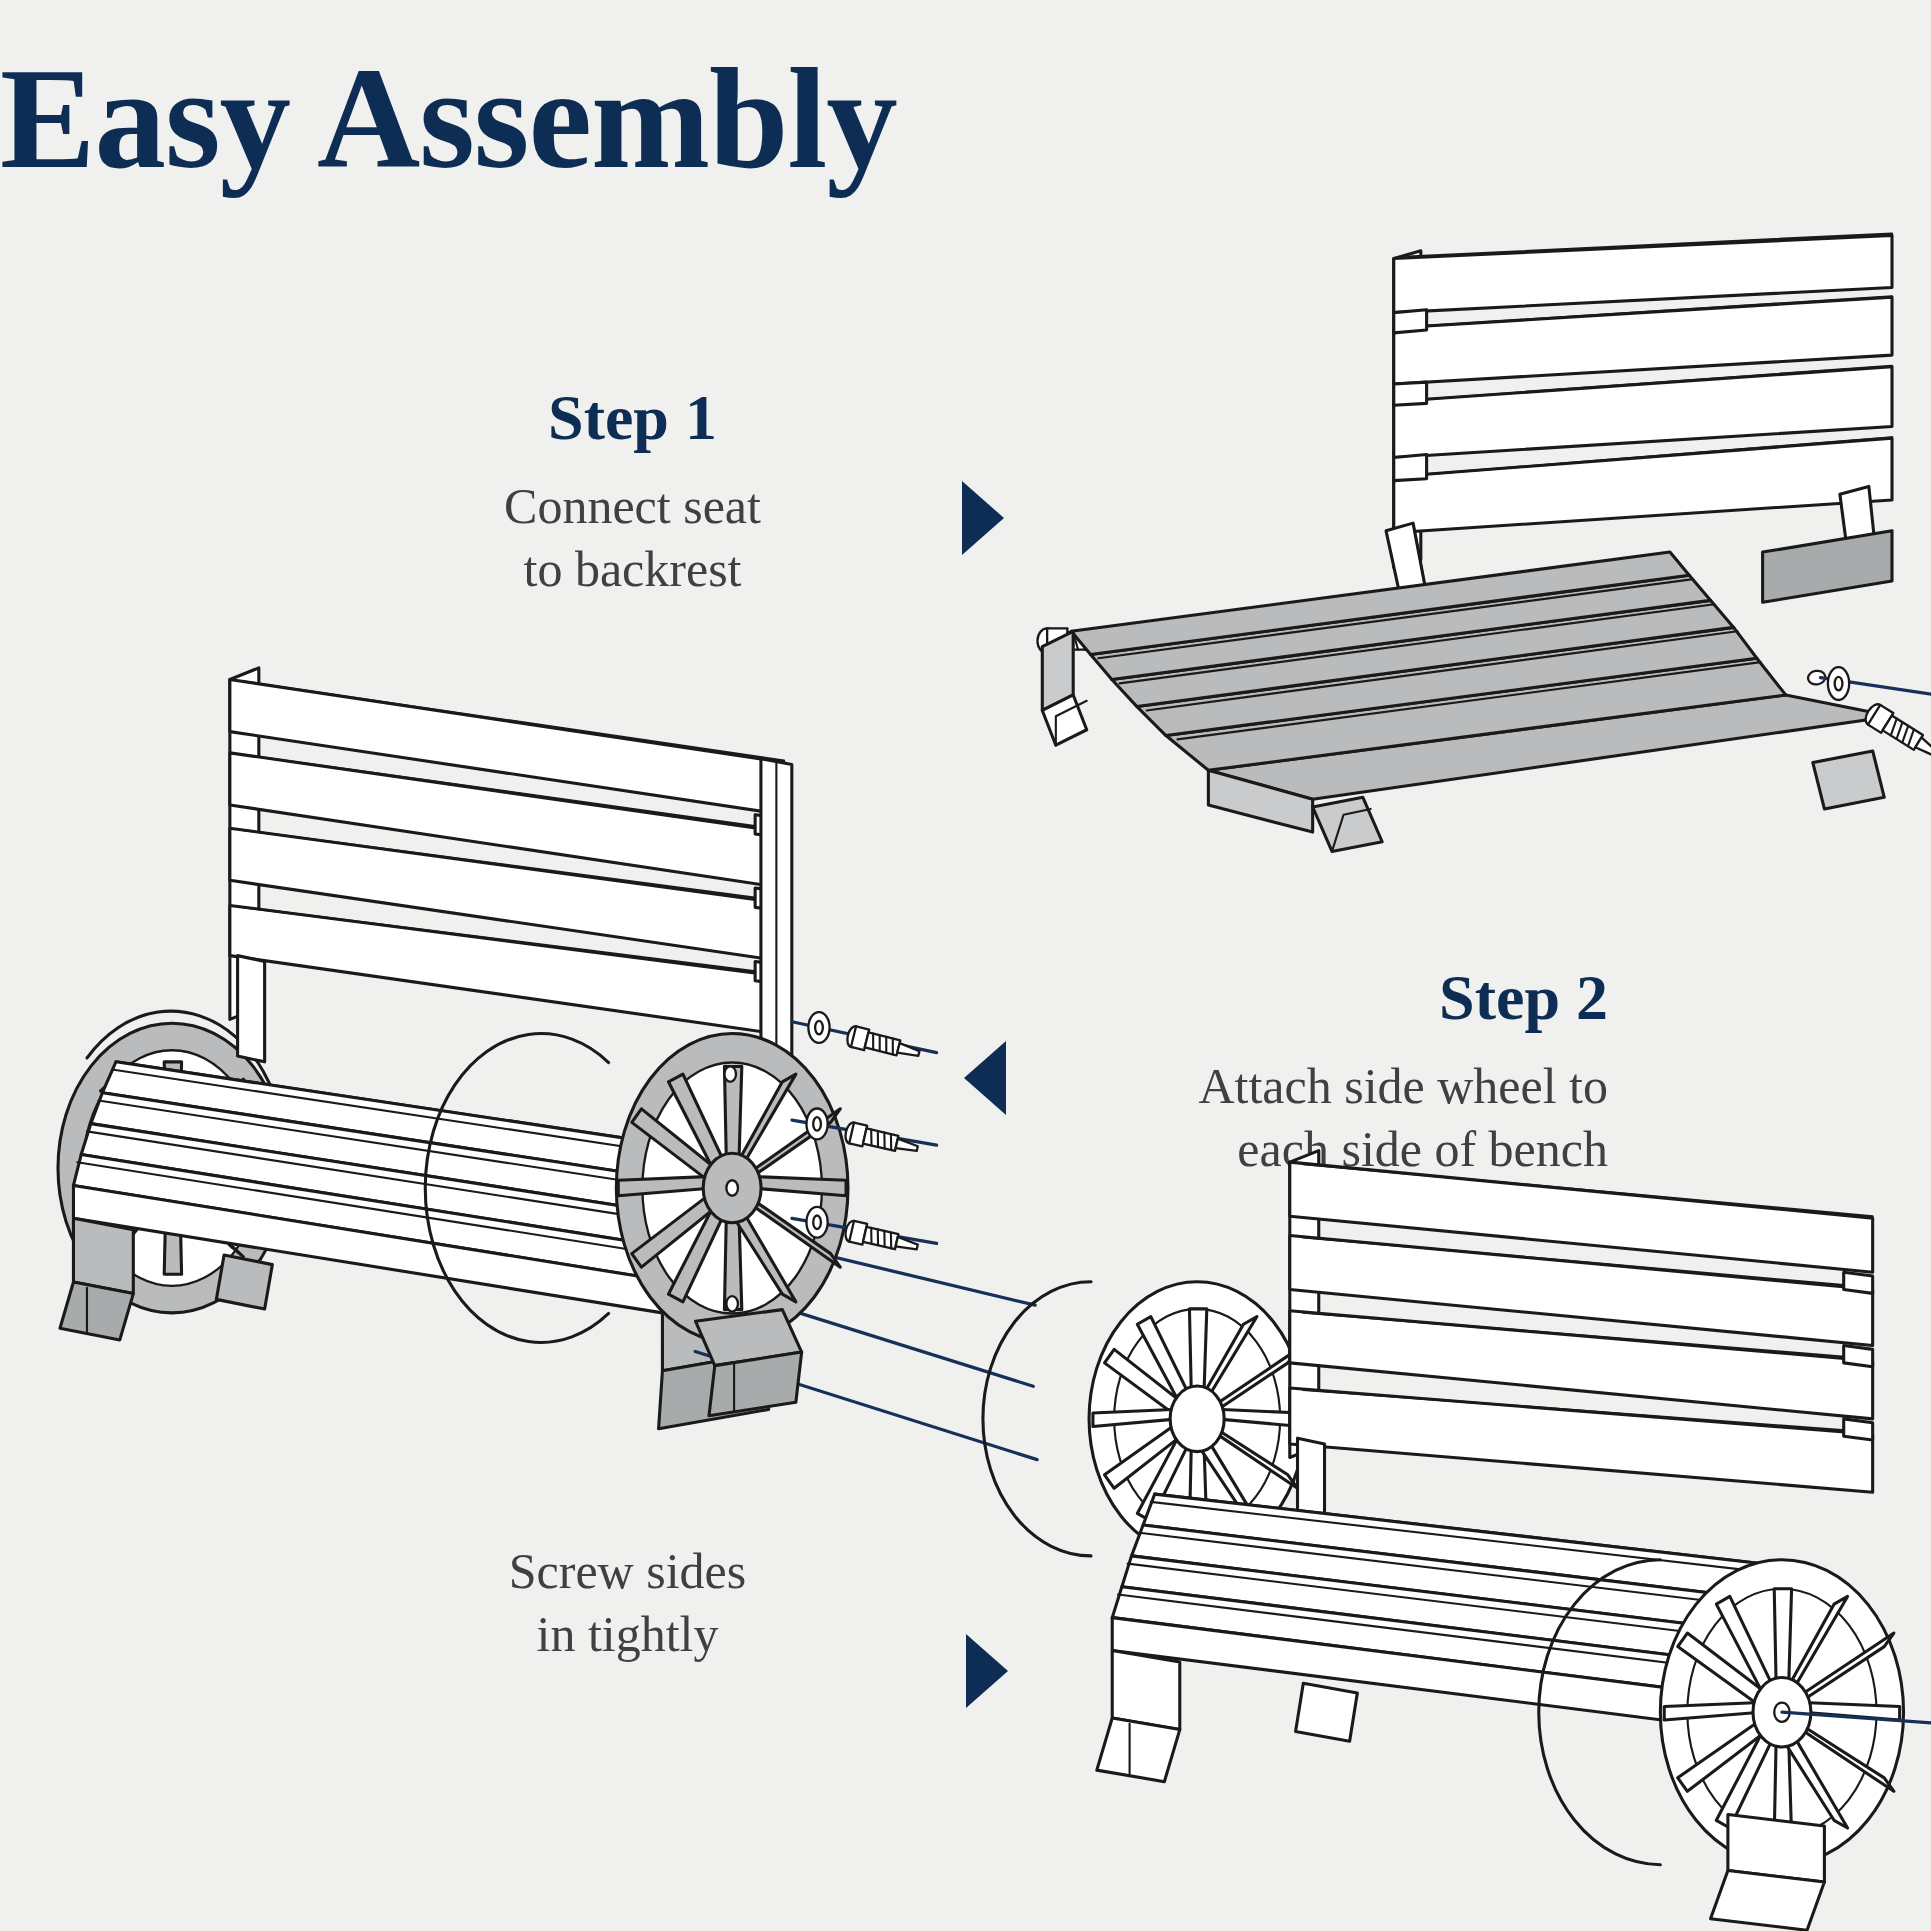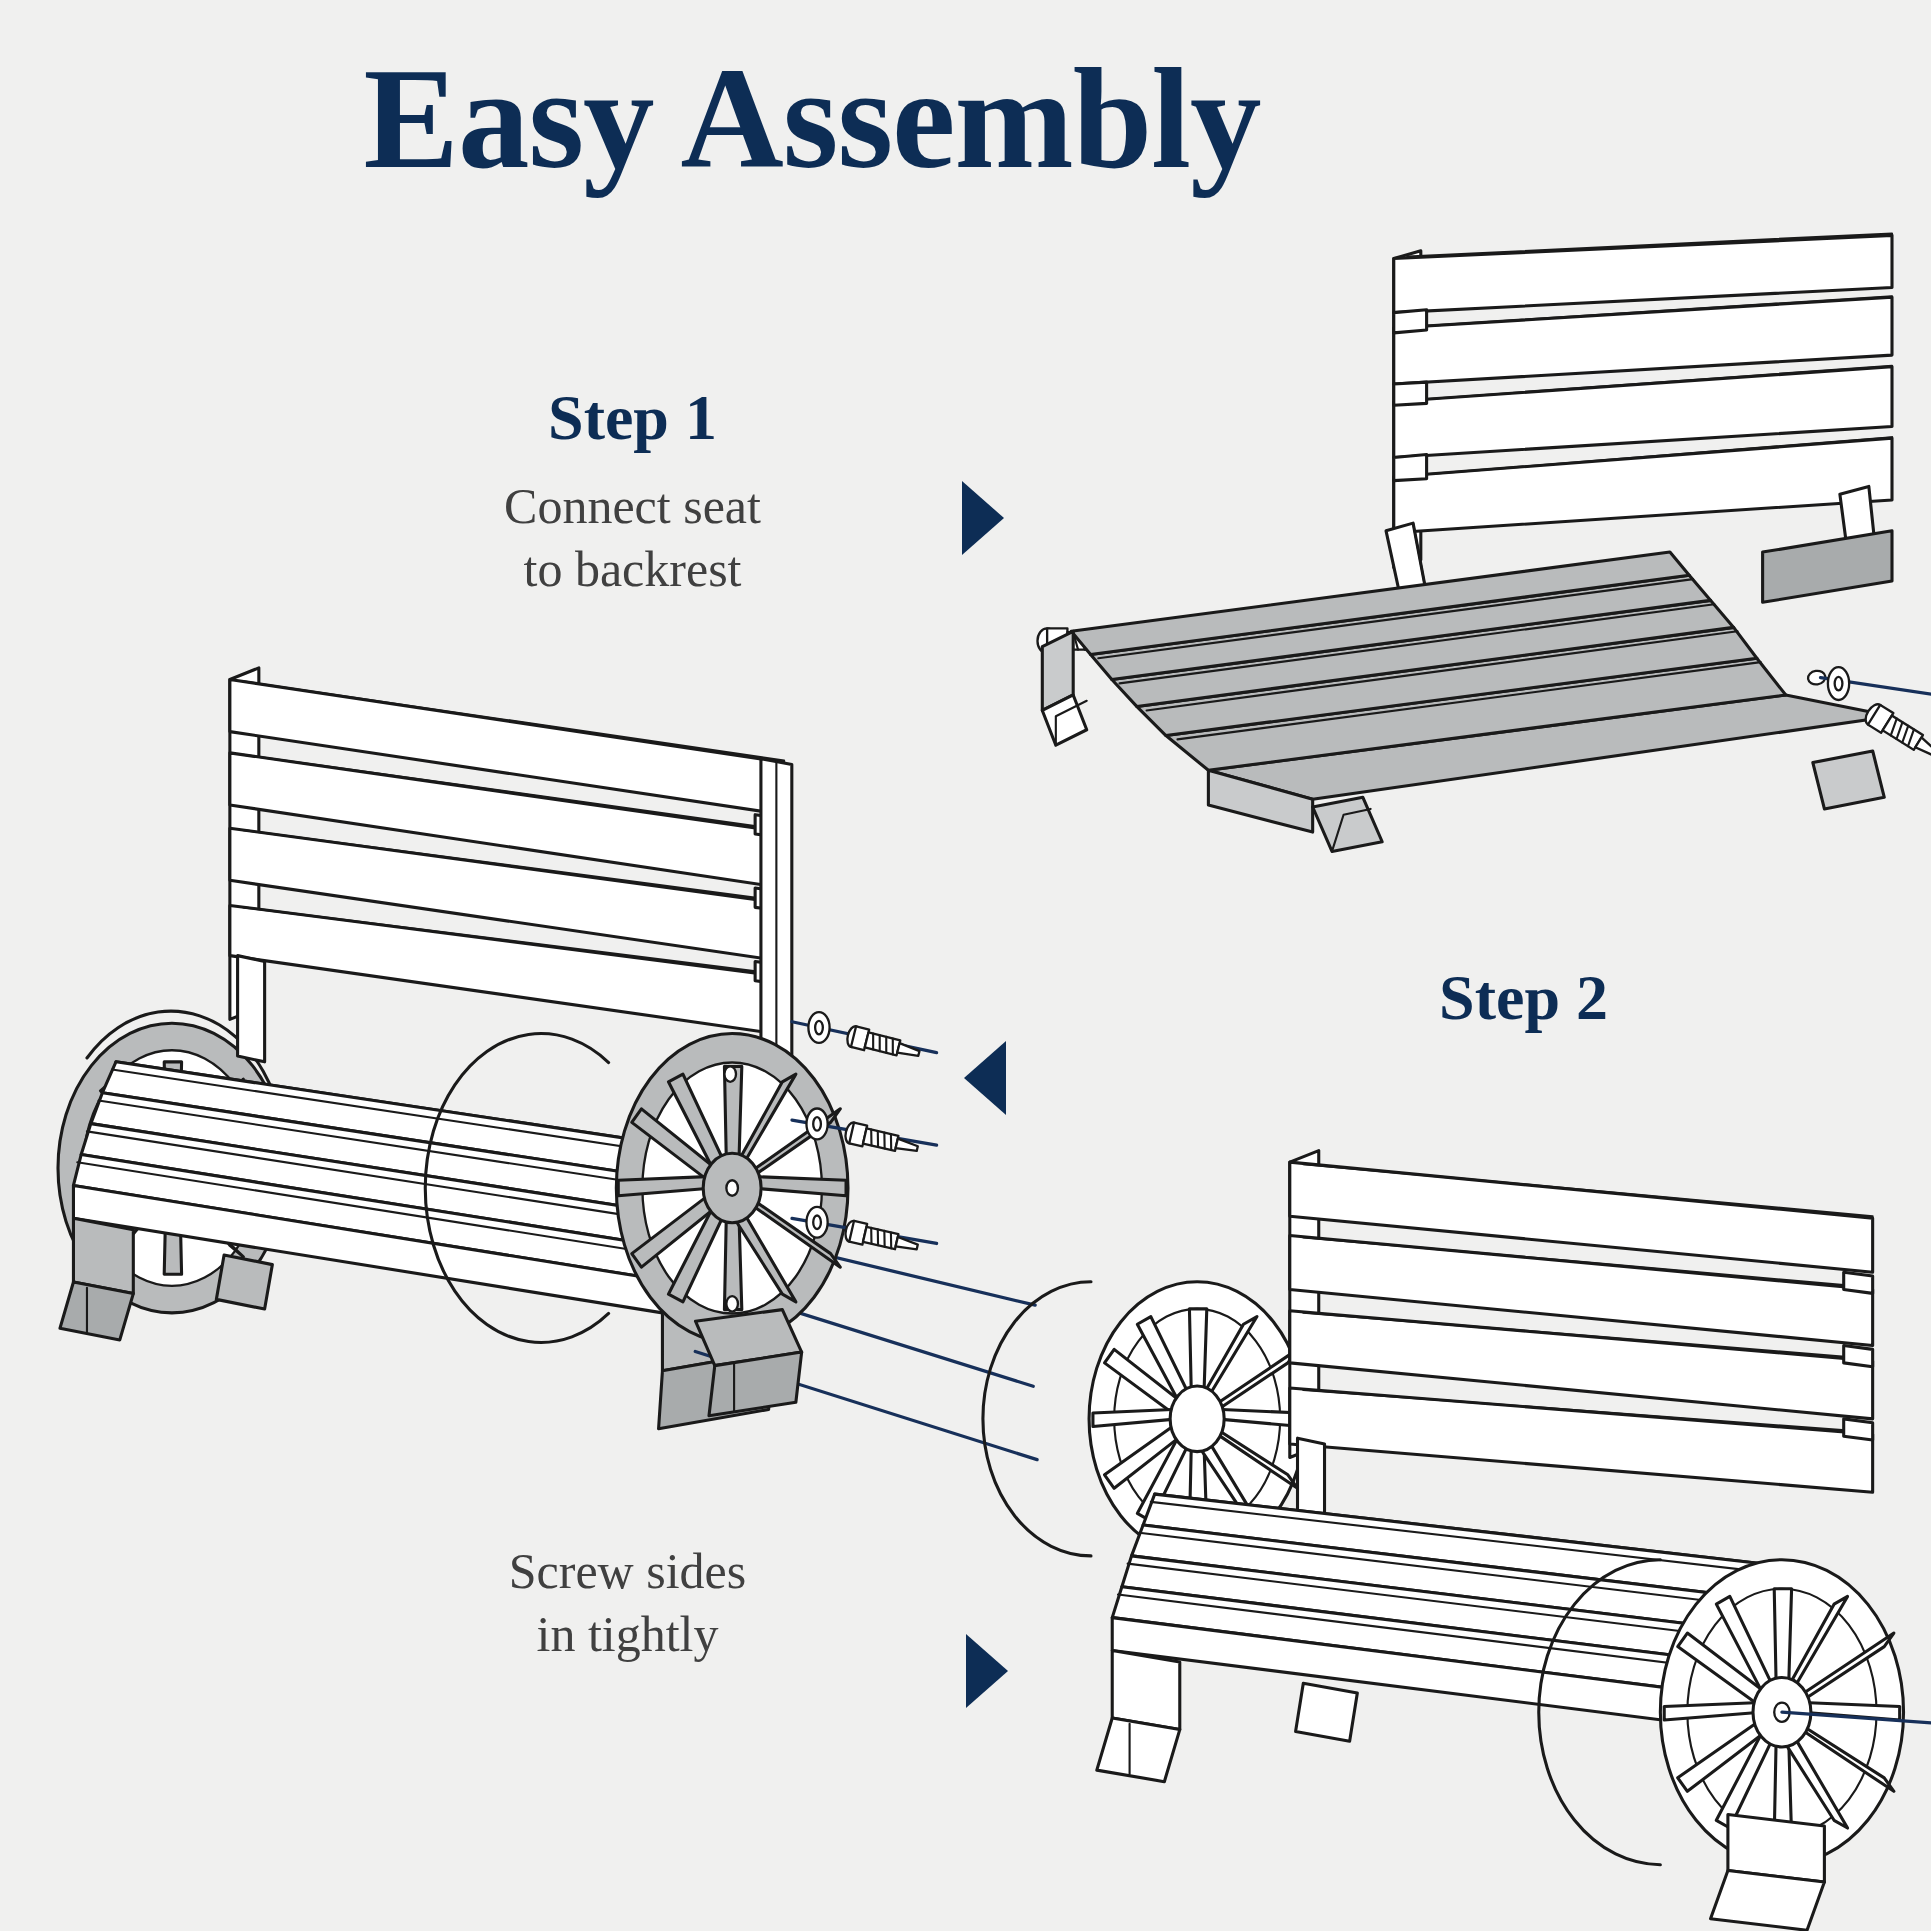--- a/index.html
+++ b/index.html
@@ -8,21 +8,20 @@
     background:#f0f0ef;
     font-family:"Liberation Sans", sans-serif;
     overflow:hidden;
     position:relative;
   }
   #page{position:absolute;inset:0;}
 
   .title{
     position:absolute;
     top:44px; left:0; width:1624px;
-    text-align:center;
     font-family:"Liberation Serif", serif;
     font-weight:700;
     font-size:143px;
     line-height:1.05;
     color:#0d2d55;
     letter-spacing:-1px;
   }
 
   .step-block{position:absolute;}
   .step-head{
@@ -178,20 +177,22 @@
           <path d="M44 -9 L48 9"></path>
             <path d="M51 -9 L55 9"></path>
         </g>
         <path class="fw-t" d="M62 -6 L84 -2 L84 3 L62 6 Z"></path>
       </g>
     </svg>
   </div>
 
   <div class="step-block align-left" style="top:966px; left:1067px; width:541px;">
     <div class="step-head">Step 2</div>
+    <div class="step-body">Attach side wheel to
+each side of bench</div>
   </div>
 
   <div class="arrow arrow-left" style="top:1041px; left:964px;"></div>
 
   <div class="illus" style="top:772px; left:58px;">
     <svg width="869" height="599" viewBox="0 0 900 620">
 
       <g>
 
         <path class="fg2" d="M30 296 A118 150 0 1 1 80 540 A118 150 0 1 0 30 296 Z"></path>

